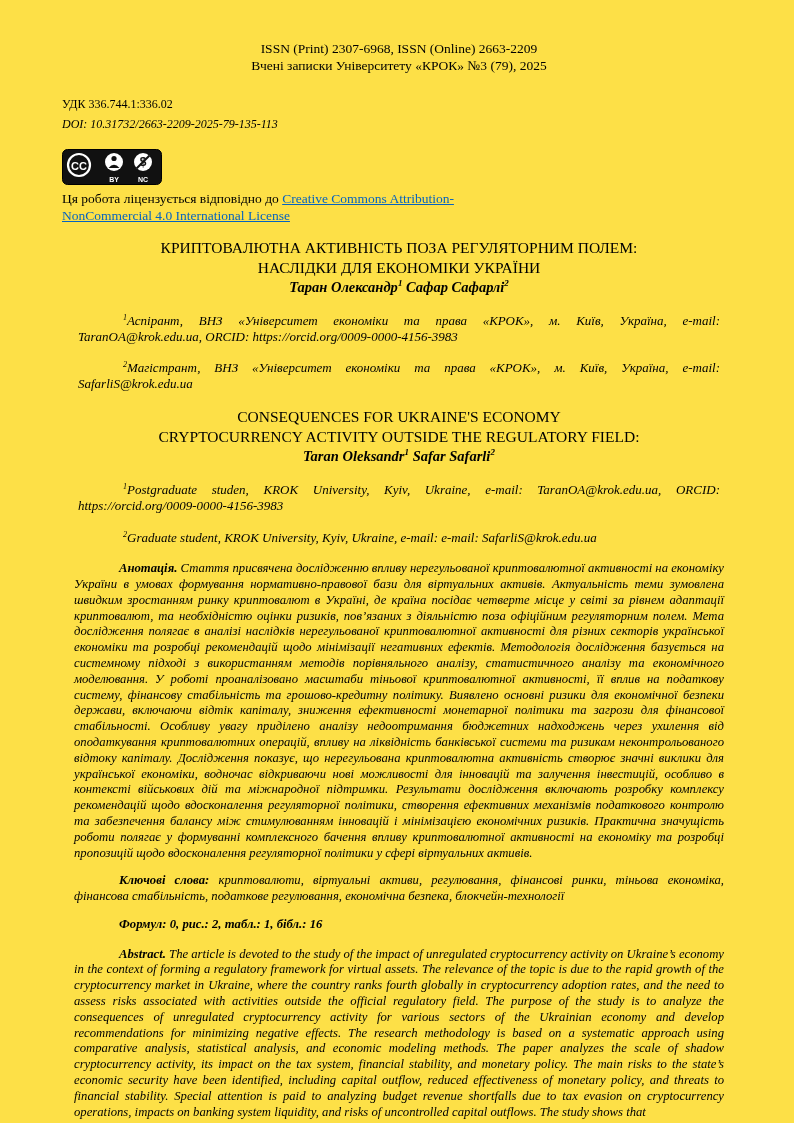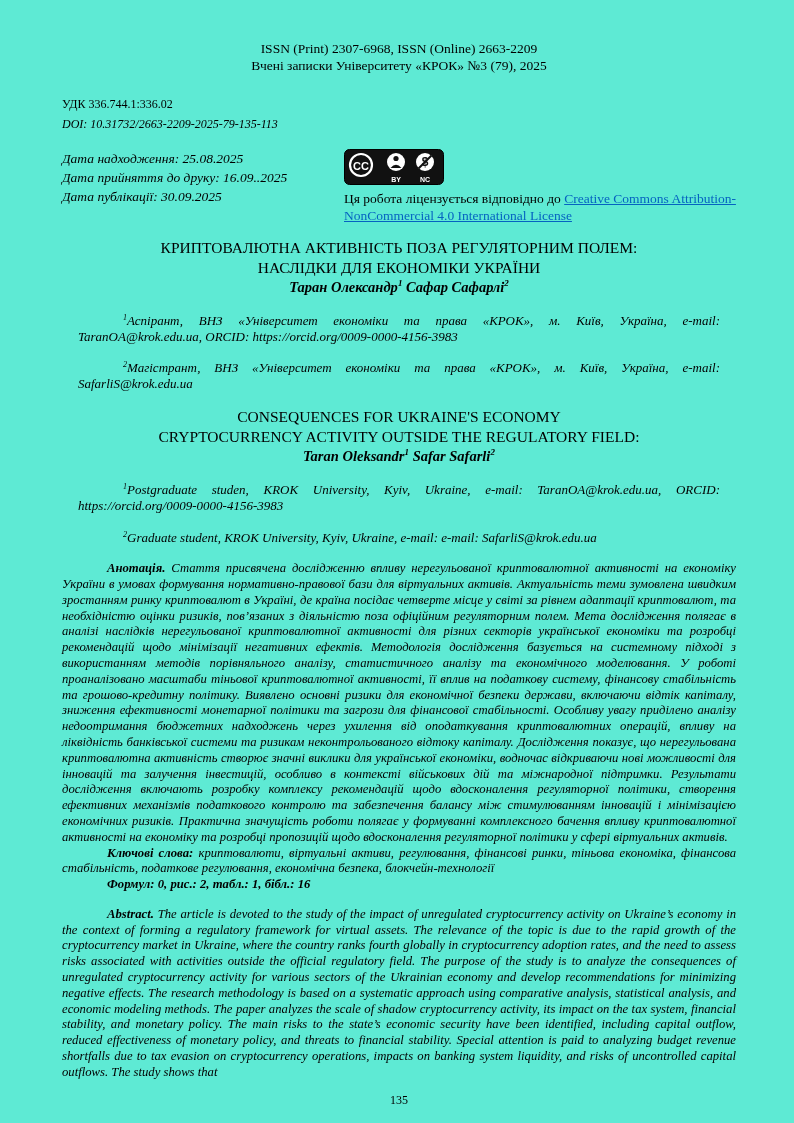--- a/index.html
+++ b/index.html
@@ -1,17 +1,17 @@
 <!DOCTYPE html>
 <html><head>
 <meta charset="utf-8">
 <style>
   html, body { margin: 0; padding: 0; background: #888; }
   .page {
-    width: 794px; height: 1123px; margin: 0 auto; background: #5eead4;
+    width: 794px; height: 1123px; margin: 0 auto; background: #fde047;
     position: relative; box-sizing: border-box; overflow: hidden;
     padding: 40px 58px 0 62px; color: #000;
     font-family: "Liberation Serif", "DejaVu Serif", serif;
   }
   
   .journal-header { text-align: center; font-size: 13.5px; line-height: 17px; }
   
   .udc-block { margin-top: 20px; font-size: 12px; line-height: 20px; }
   .doi { font-style: italic; }
   
@@ -22,21 +22,21 @@
   .license-text { line-height: 17px; }
   .license-link { color: #0563C1; text-decoration: underline; cursor: pointer; }
   
   .article-title { margin-top: 14px; text-align: center; font-weight: normal; font-size: 15.5px; line-height: 19.5px; }
   .authors-line { text-align: center; font-weight: bold; font-style: italic; font-size: 14.5px; line-height: 19px; margin-top: 1px; }
   sup { font-size: 0.62em; line-height: 0; vertical-align: super; }
   
   .aff { margin: 16px; font-style: italic; font-size: 13px; line-height: 15.6px; text-align: justify; text-indent: 45px; }
   .en-block { margin-top: 16px; }
   
-  .abstract { margin: 0; font-style: italic; font-size: 12.7px; line-height: 15.8px; text-align: justify; text-indent: 45px; }
+  .abstract { margin: 12px; font-style: italic; font-size: 12.7px; line-height: 15.8px; text-align: justify; text-indent: 45px; }
   .abstract-ua-wrap { margin-top: 16px; }
   .abstract-en-wrap { margin-top: 14px; }
   .lead { font-weight: bold; }
   .counts { font-weight: bold; }
   
   .page-footer { margin-top: 12px; text-align: center; font-size: 12px; }
 </style>
 </head>
 <body>
 
@@ -46,25 +46,20 @@
     <div>ISSN (Print) 2307-6968, ISSN (Online) 2663-2209</div>
     <div>Вчені записки Університету «КРОК» №3 (79), 2025</div>
   </div>
 
   <div class="udc-block">
     <div>УДК 336.744.1:336.02</div>
     <div class="doi">DOI: 10.31732/2663-2209-2025-79-135-113</div>
   </div>
 
   <div class="meta-row">
-    <div class="dates">
-      <div>Дата надходження: 25.08.2025</div>
-      <div>Дата прийняття до друку: 16.09..2025</div>
-      <div>Дата публікації: 30.09.2025</div>
-    </div>
     <div class="license-block">
       <svg class="cc-badge" width="100" height="38" viewBox="0 0 100 38">
         <rect x="0.5" y="0.5" width="99" height="35" rx="5" fill="#111" stroke="#000"></rect>
         <circle cx="17" cy="16" r="11" fill="#111" stroke="#fff" stroke-width="2.2"></circle>
         <text x="17" y="20.5" text-anchor="middle" font-family="Liberation Sans, sans-serif" font-size="11" font-weight="bold" fill="#fff">CC</text>
         <circle cx="52" cy="13" r="9" fill="#fff"></circle>
         <circle cx="52" cy="9.5" r="2.6" fill="#111"></circle>
         <path d="M46.5 19 q5.5 -6.5 11 0 z" fill="#111"></path>
         <text x="52" y="33" text-anchor="middle" font-family="Liberation Sans, sans-serif" font-size="7" font-weight="bold" fill="#fff">BY</text>
         <circle cx="81" cy="13" r="9" fill="#fff"></circle>

